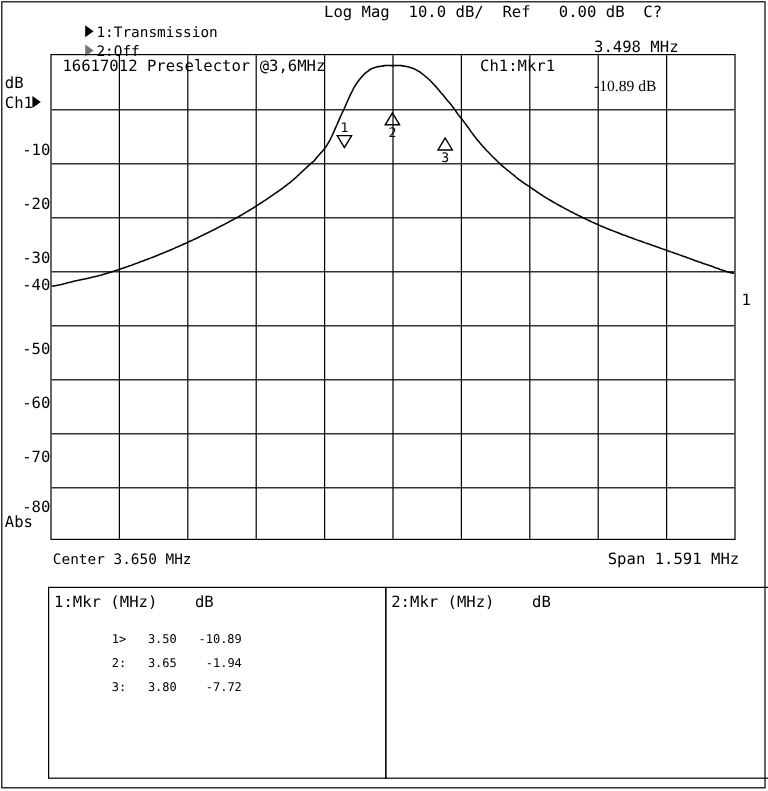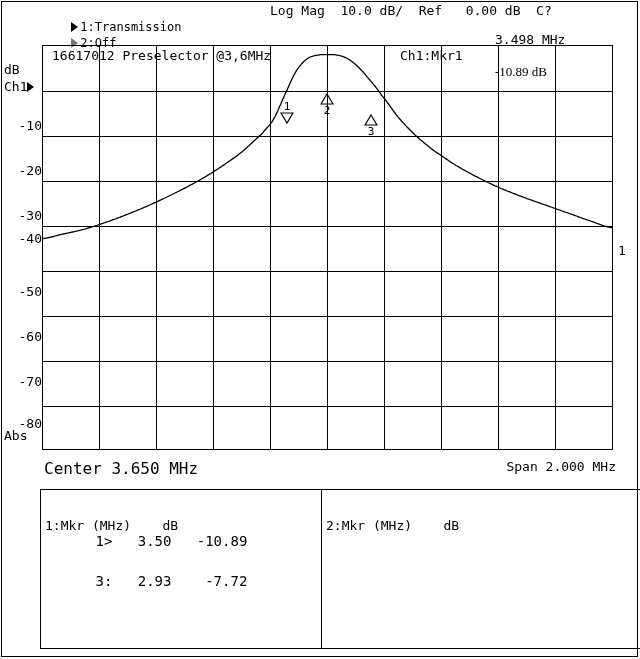--- a/index.html
+++ b/index.html
@@ -135,21 +135,21 @@
   .t-title1 { left: 52px; top: 48px; }
   .t-title2 { left: 52px; top: 64px; }
   .t-mkr1  { left: 400px; top: 48px; }
   .t-mkr1v { left: 495px; top: 32px; }
   .t-mkr1d { left: 495px; top: 64px; font-family: Liberation Serif, serif; }
 
   
   .center-label {
     position: absolute;
     left: 44px; top: 459px;
-    font-size: 16px;
+    font-size: 12px;
     white-space: pre;
   }
   .span-label {
     position: absolute;
     right: 24px; top: 459px;
     font-size: 13px;
     white-space: pre;
   }
   
   .tbl {
@@ -159,26 +159,25 @@
     border: 1px solid #000;
     box-sizing: border-box;
   }
   .tbl-left { left: 40px; width: 282px; }
   .tbl-right { left: 321px; width: 351px; text-align: right; }
   .tbl-head {
     position: absolute;
     left: 4px; top: 5px;
     font-size: 13px;
     white-space: pre;
-    margin-top: 23px;
   }
   .tbl-row {
     position: absolute;
-    left: 4px;
-    font-size: 14px;
+    left: 16px;
+    font-size: 10px;
     white-space: pre;
   }
   
   .flag {
     position: absolute;
     font-size: 11px;
     line-height: 11px;
   }
   svg { display: block; }
 </style>
@@ -262,28 +261,31 @@
   </div>
 
   <div class="plot-text t-title1">16617012 Preselector @3,6MHz</div>
   <div class="plot-text t-mkr1">Ch1:Mkr1</div>
   <div class="plot-text t-mkr1v">3.498 MHz</div>
   <div class="plot-text t-mkr1d">-10.89 dB</div>
 
   <div class="plot-text" style="left:618px; top:243px;">1</div>
 
   <div class="center-label">Center 3.650 MHz</div>
-  <div class="span-label">Span 2.000 MHz</div>
+  <div class="span-label">Span 1.591 MHz</div>
 
   <div class="tbl tbl-left">
     <div class="tbl-head">1:Mkr (MHz)    dB</div>
     <div class="tbl-row" style="top:27px;">
       <span>1&gt;</span><span>   </span><span>3.50</span><span>   </span><span>-10.89</span>
     </div>
+    <div class="tbl-row" style="top:47px;">
+      <span>2:</span><span>   </span><span>3.65</span><span>    </span><span>-1.94</span>
+    </div>
     <div class="tbl-row" style="top:67px;">
-      <span>3:</span><span>   </span><span>2.93</span><span>    </span><span>-7.72</span>
+      <span>3:</span><span>   </span><span>3.80</span><span>    </span><span>-7.72</span>
     </div>
   </div>
 
   <div class="tbl tbl-right">
     <div class="tbl-head">2:Mkr (MHz)    dB</div>
   </div>
 </div>
 
 </body></html>

